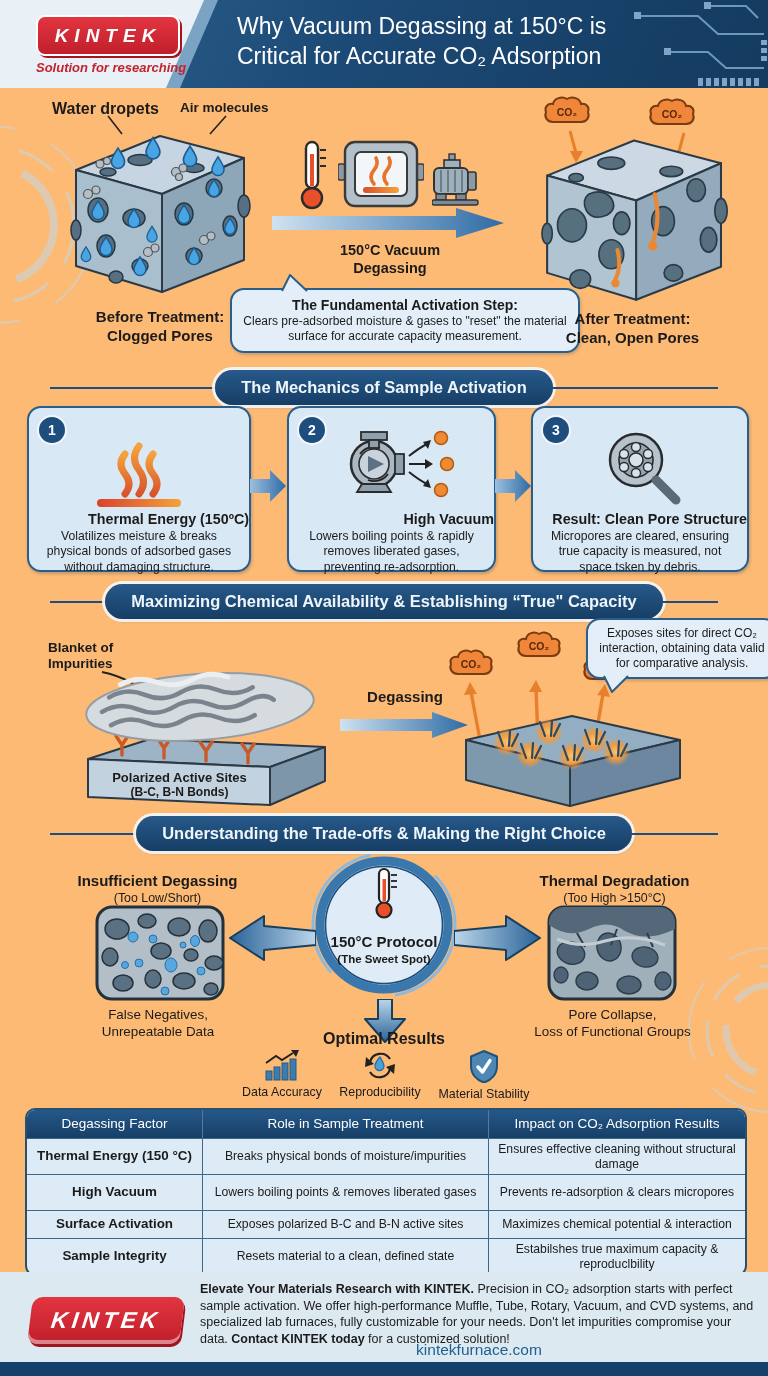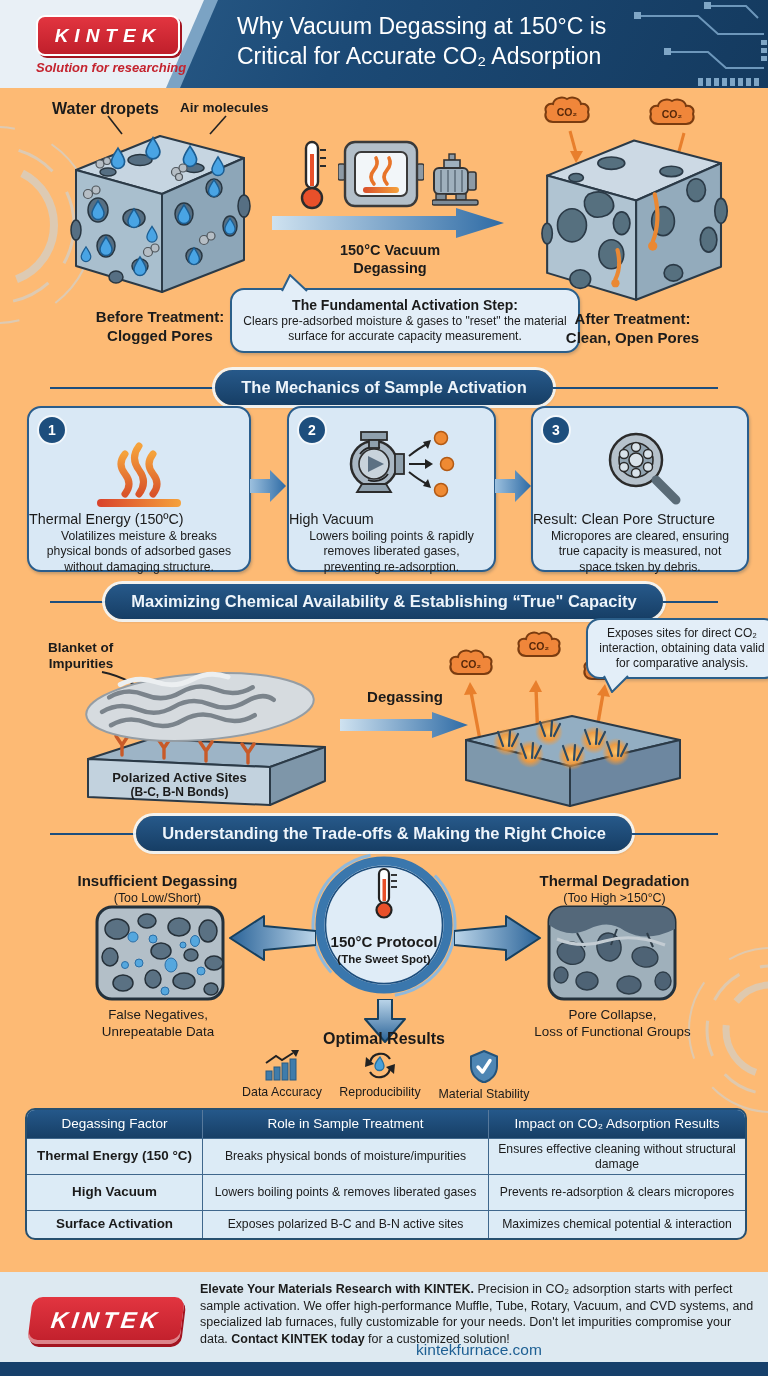--- a/index.html
+++ b/index.html
@@ -24,21 +24,21 @@
   .pill{background:linear-gradient(180deg,#27598a,#163e65);color:#eef5fb;font-weight:bold;font-size:16.5px;
         padding:8px 26px;border-radius:26px;white-space:nowrap;
         box-shadow:0 0 0 3px rgba(244,249,252,.9),1px 2px 3px rgba(10,40,70,.35)}
   
   .step-box{position:absolute;background:#d9e8f5;border:2px solid #2a5d8c;border-radius:14px;
             box-shadow:1px 2px 3px rgba(20,50,80,.25)}
   .step-num{position:absolute;left:8px;top:7px;width:26px;height:26px;border-radius:50%;background:#1d4e7d;
             color:#fff;font-weight:bold;font-size:14px;display:flex;align-items:center;justify-content:center;
             border:2px solid #f2f7fb}
   .step-icon{display:flex;justify-content:center;align-items:flex-end;height:88px;margin-top:12px}
-  .step-title{font-weight:normal;font-size:14.3px;text-align:left;margin-top:3px}
+  .step-title{font-weight:bold;font-size:14.3px;text-align:right;margin-top:3px}
   .step-text{font-size:12.2px;line-height:1.27;text-align:center;padding:0 9px;margin-top:2px}
   
   .bubble{position:absolute;background:#e3eef8;border:2px solid #2b5f8a;border-radius:14px;
           box-shadow:1px 2px 3px rgba(20,50,80,.2)}
   .cloud-txt{position:absolute;inset:0;display:flex;align-items:center;justify-content:center;
              font-weight:bold;font-size:10.5px;color:#57280a;padding-top:2px}
   .cap15{font-weight:bold;font-size:15px;line-height:1.25;text-align:center}
   .cap13{font-weight:bold;font-size:13.5px;line-height:1.22;text-align:center}
   .sub12{font-size:12.4px;line-height:1.25;text-align:center}
   .plain13{font-size:13.4px;line-height:1.3;text-align:center}
@@ -408,21 +408,21 @@
     <div class="step-title">Result: Clean Pore Structure</div>
     <div class="step-text">Micropores are cleared, ensuring true capacity is measured, not space tsken by debris.</div>
   </div>
 
   <div class="pill-row" style="top:584px">
     <div class="line"></div>
     <div class="pill">Maximizing Chemical Availability &amp; Establishing “True" Capacity</div>
     <div class="line"></div>
   </div>
 
-  <div class="abs cap13" style="left:48px;top:640px;text-align:right">
+  <div class="abs cap13" style="left:48px;top:640px;text-align:left">
     <div>Blanket of</div>
     <div>Impurities</div>
   </div>
   <svg class="abs" style="left:100px;top:668px" width="70" height="40">
     <path d="M2,4 q30,6 56,30" fill="none" stroke="#222" stroke-width="1.8"></path>
   </svg>
 
   <svg class="abs" style="left:70px;top:655px" width="265" height="152" viewBox="0 0 265 152">
     <g stroke="#2b3a47" stroke-width="2" stroke-linejoin="round">
       <path d="M18,104 L80,84 L255,92 L200,112 Z" fill="#9db4c6"></path>
@@ -717,20 +717,25 @@
     <div class="trow" style="height:36px">
       <div class="cell cellf">High Vacuum</div>
       <div class="cell">Lowers boiling points &amp; removes liberated gases</div>
       <div class="cell">Prevents re-adsorption &amp; clears micropores</div>
     </div>
     <div class="trow" style="height:28px">
       <div class="cell cellf">Surface Activation</div>
       <div class="cell">Exposes polarized B-C and B-N active sites</div>
       <div class="cell">Maximizes chemical potential &amp; interaction</div>
     </div>
+    <div class="trow" style="height:36px">
+      <div class="cell cellf">Sample Integrity</div>
+      <div class="cell">Resets material to a clean, defined state</div>
+      <div class="cell">Estabilshes true maximum capacity &amp; reproduclbility</div>
+    </div>
   </div>
 
   <div class="footer">
     <div class="f-logo">
       <span>KINTEK</span>
     </div>
     <div class="f-text"><span class="b">Elevate Your Materials Research with KINTEK.</span><span> Precision in CO₂ adsorption starts with perfect sample activation. We offer high-performance Muffle, Tube, Rotary, Vacuum, and CVD systems, and specialized lab furnaces, fully customizable for your needs. Don't let impurities compromise your data. </span><span class="b">Contact KINTEK today</span><span> for a customized solution!</span></div>
     <div class="f-site">kintekfurnace.com</div>
   </div>
   <div class="bottom-bar"></div>

